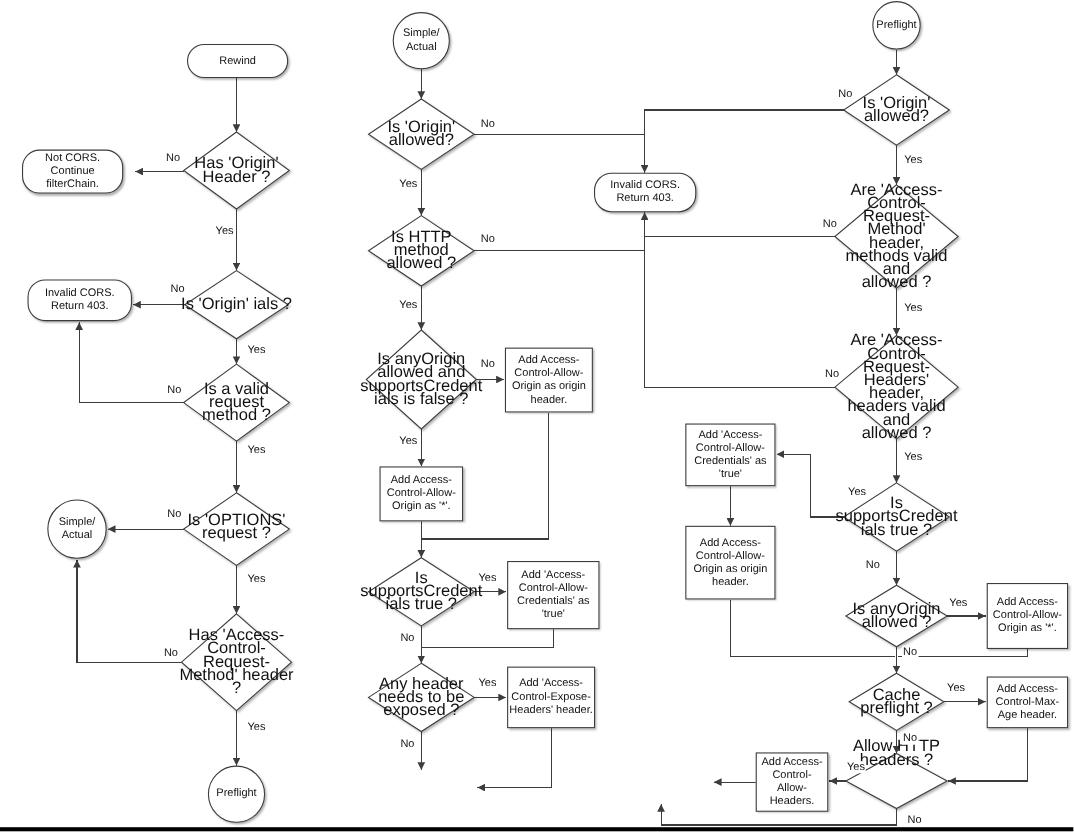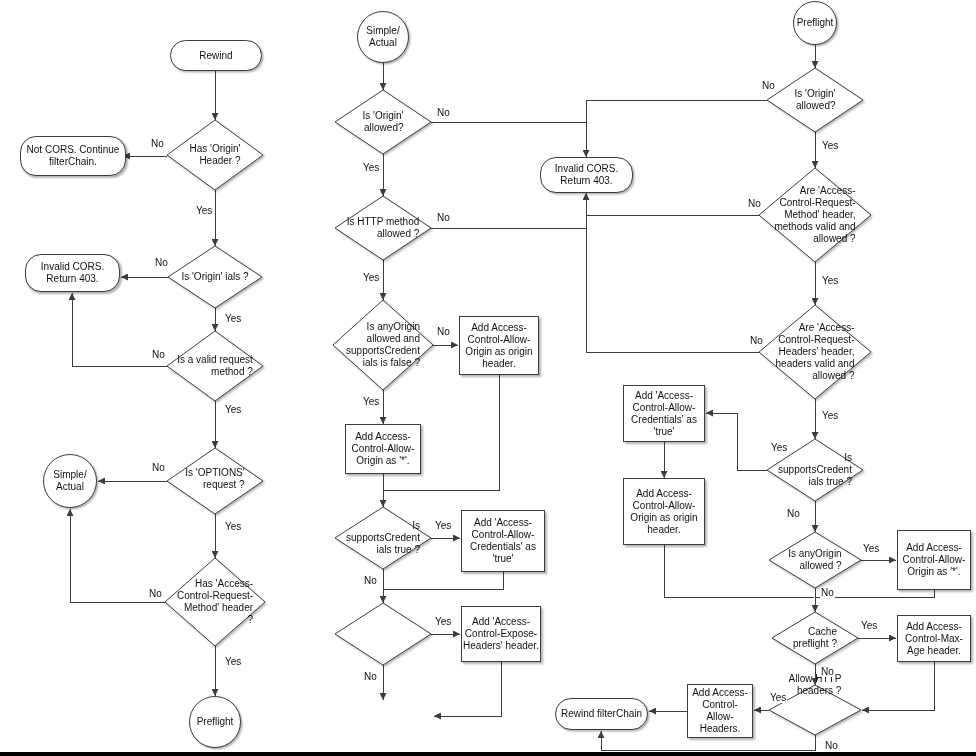--- a/index.html
+++ b/index.html
@@ -14,21 +14,21 @@
   .node {
     position:absolute; display:flex; align-items:center; justify-content:center;
     text-align:center; font-size:10px; line-height:12px; color:#111;
     white-space:pre-line; box-sizing:border-box;
   }
   .rect    { background:#fff; border:1px solid #3c3c3c; box-shadow:1.5px 1.5px 2px rgba(0,0,0,.30); }
   .stadium { background:#fff; border:1px solid #3c3c3c; border-radius:16px; box-shadow:1.5px 1.5px 2px rgba(0,0,0,.30); white-space:pre-line; }
   .oneline { white-space:nowrap; }
   .circle  { background:#fff; border:1px solid #3c3c3c; border-radius:50%; box-shadow:1.5px 1.5px 2px rgba(0,0,0,.30); }
   .dtext   { position:absolute; display:flex; align-items:center; justify-content:center;
-             text-align:right; font-size:10px; line-height:12px; color:#111;
+             text-align:center; font-size:15px; line-height:12px; color:#111;
              white-space:pre-line; pointer-events:none; }
   .elbl    { position:absolute; font-size:10px; line-height:11px; color:#111; background:#fff; padding:0 1px; }
   #title {
     position:absolute; left:2px; top:4px; width:118px; height:28px;
     background:#000; color:#fff; display:flex; align-items:center; justify-content:center;
     font-size:13px; letter-spacing:.2px;
   }
 </style>
 </head>
 <body>
@@ -109,21 +109,21 @@
     <polygon class="diamond" points="815,168 871,215 815,262 759,215"></polygon>
     <polygon class="diamond" points="815,305 871,352 815,399 759,352"></polygon>
     <polygon class="diamond" points="815,439 863,470 815,501 767,470"></polygon>
     <polygon class="diamond" points="815,532 861,560 815,588 769,560"></polygon>
     <polygon class="diamond" points="815,612 858,638 815,664 772,638"></polygon>
     <polygon class="diamond" points="815,685 861,710 815,735 769,710"></polygon>
   </svg>
 
 
   <div class="node stadium" style="left:170px;top:40px;width:92px;height:31px">Rewind</div>
-  <div class="node stadium" style="left:20px;top:136px;width:106px;height:40px">Not CORS. Continue
+  <div class="node stadium" style="left:20px;top:136px;width:92px;height:40px">Not CORS. Continue
 filterChain.</div>
   <div class="node stadium" style="left:25px;top:254px;width:95px;height:38px">Invalid CORS.
 Return 403.</div>
   <div class="node circle" style="left:43px;top:454px;width:54px;height:54px">Simple/
 Actual</div>
   <div class="node circle" style="left:189px;top:696px;width:52px;height:52px">Preflight</div>
 
   <div class="node circle" style="left:357px;top:11px;width:52px;height:52px">Simple/
 Actual</div>
   <div class="node stadium" style="left:540px;top:157px;width:93px;height:36px">Invalid CORS.
@@ -155,21 +155,20 @@
   <div class="node rect" style="left:897px;top:530px;width:74px;height:60px">Add Access-
 Control-Allow-
 Origin as '*'.</div>
   <div class="node rect" style="left:897px;top:615px;width:74px;height:47px">Add Access-
 Control-Max-
 Age header.</div>
   <div class="node rect" style="left:687px;top:684px;width:66px;height:54px">Add Access-
 Control-
 Allow-
 Headers.</div>
-  <div class="node stadium oneline" style="left:555px;top:698px;width:93px;height:32px">Rewind filterChain</div>
 
   <div class="dtext" style="left:163px;top:142px;width:104px;height:26px">Has 'Origin'
 Header ?</div>
   <div class="dtext" style="left:163px;top:270px;width:104px;height:14px">Is 'Origin' ials ?</div>
   <div class="dtext" style="left:163px;top:353px;width:104px;height:26px">Is a valid request
 method ?</div>
   <div class="dtext" style="left:163px;top:466px;width:104px;height:26px">Is 'OPTIONS'
 request ?</div>
   <div class="dtext" style="left:163px;top:577px;width:104px;height:50px">Has 'Access-
 Control-Request-
@@ -179,20 +178,23 @@
 allowed?</div>
   <div class="dtext" style="left:331px;top:215px;width:104px;height:26px">Is HTTP method
 allowed ?</div>
   <div class="dtext" style="left:331px;top:320px;width:104px;height:50px">Is anyOrigin
 allowed and
 supportsCredent
 ials is false ?</div>
   <div class="dtext" style="left:331px;top:519px;width:104px;height:38px">Is
 supportsCredent
 ials true ?</div>
+  <div class="dtext" style="left:331px;top:615px;width:104px;height:38px">Any header
+needs to be
+exposed ?</div>
   <div class="dtext" style="left:763px;top:87px;width:104px;height:26px">Is 'Origin'
 allowed?</div>
   <div class="dtext" style="left:763px;top:184px;width:104px;height:62px">Are 'Access-
 Control-Request-
 Method' header,
 methods valid and
 allowed ?</div>
   <div class="dtext" style="left:763px;top:321px;width:104px;height:62px">Are 'Access-
 Control-Request-
 Headers' header,

